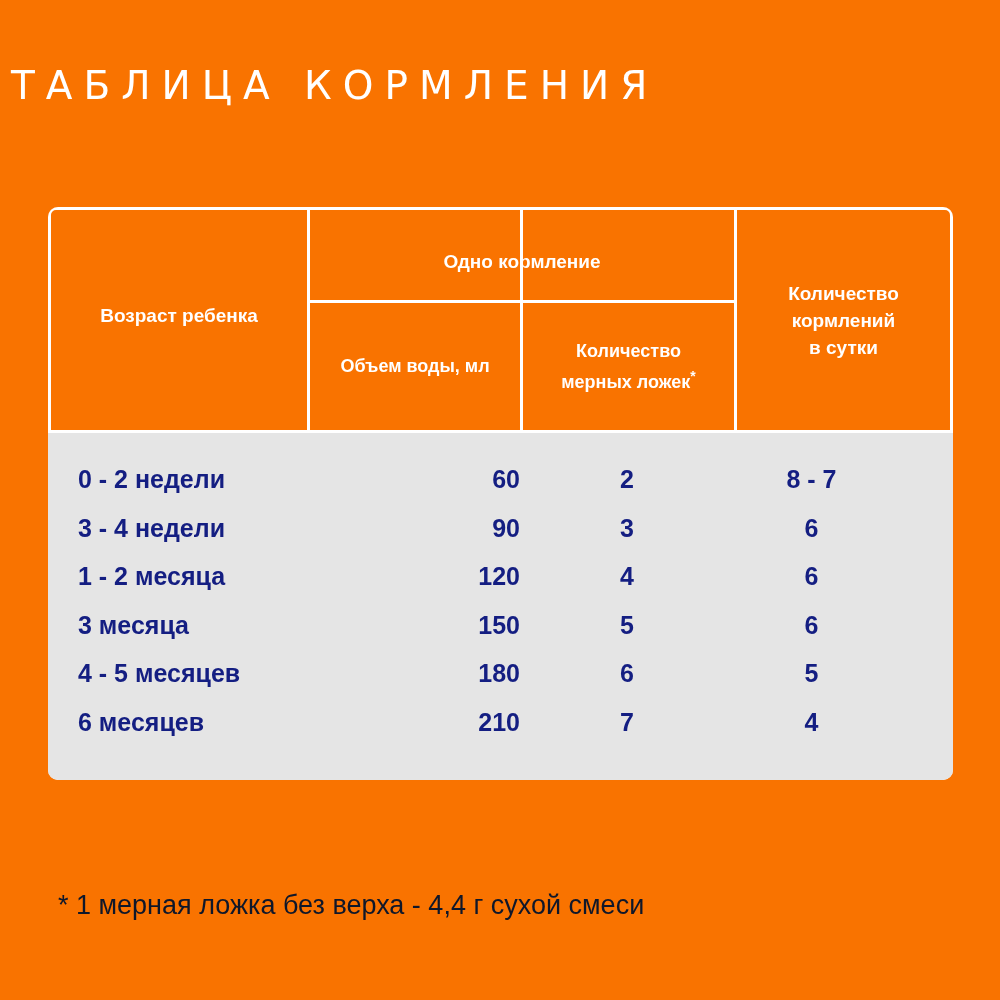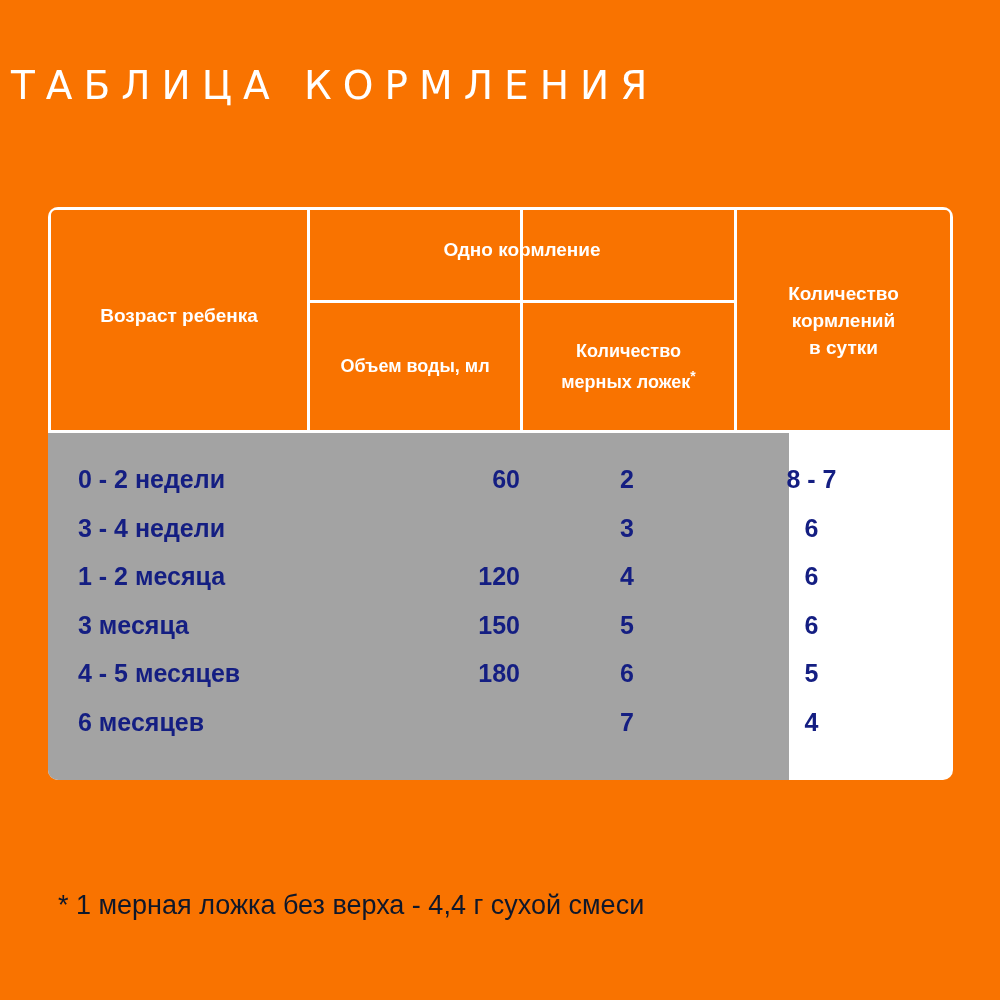--- a/index.html
+++ b/index.html
@@ -95,39 +95,39 @@
     display: flex;
     align-items: center;
     justify-content: center;
     text-align: center;
     color: #ffffff;
     font-weight: bold;
     box-sizing: border-box;
     padding: 0 8px;
   }
   .hc-age      { left: 3px;   top: 3px;   width: 256px; height: 212px; font-size: 19px; }
-  .hc-onefeed  { left: 262px; top: 6px;   width: 424px; height: 74px;  font-size: 19px; }
+  .hc-onefeed  { left: 262px; top: 18px;   width: 424px; height: 74px;  font-size: 19px; }
   .hc-water    { left: 262px; top: 96px;  width: 210px; height: 127px; font-size: 18px; border-radius: 7px; }
   .hc-scoops   { left: 475px; top: 96px;  width: 211px; height: 127px; font-size: 18px; line-height: 25px; }
   .hc-perday   { left: 689px; top: 3px;   width: 213px; height: 220px; font-size: 19px; line-height: 27px; }
 
   .hc-scoops .sup {
     font-size: 14px;
     vertical-align: super;
     font-weight: bold;
   }
 
   
   .tbody {
     position: absolute;
     left: 0;
     top: 226px;
-    width: 741px;
+    width: 905px;
     height: 347px;
-    background: #a3a3a3;
+    background: #e5e5e5;
   }
   .trow {
     position: absolute;
     left: 0;
     width: 905px;
     height: 48.5px;
     color: #141e82;
     font-weight: bold;
     font-size: 25px;
   }
@@ -197,20 +197,21 @@
 
     <div class="trow" style="top:22px">
       <div class="cell c-age">0 - 2 недели</div>
       <div class="cell c-water">60</div>
       <div class="cell c-scoops">2</div>
       <div class="cell c-perday">8 - 7</div>
     </div>
 
     <div class="trow" style="top:70.5px">
       <div class="cell c-age">3 - 4 недели</div>
+      <div class="cell c-water">90</div>
       <div class="cell c-scoops">3</div>
       <div class="cell c-perday">6</div>
     </div>
 
     <div class="trow" style="top:119px">
       <div class="cell c-age">1 - 2 месяца</div>
       <div class="cell c-water">120</div>
       <div class="cell c-scoops">4</div>
       <div class="cell c-perday">6</div>
     </div>
@@ -224,20 +225,21 @@
 
     <div class="trow" style="top:216px">
       <div class="cell c-age">4 - 5 месяцев</div>
       <div class="cell c-water">180</div>
       <div class="cell c-scoops">6</div>
       <div class="cell c-perday">5</div>
     </div>
 
     <div class="trow" style="top:264.5px">
       <div class="cell c-age">6 месяцев</div>
+      <div class="cell c-water">210</div>
       <div class="cell c-scoops">7</div>
       <div class="cell c-perday">4</div>
     </div>
 
   </div>
 </div>
 
 <div class="footnote">* 1 мерная ложка без верха - 4,4 г сухой смеси</div>
 
 </body></html>

